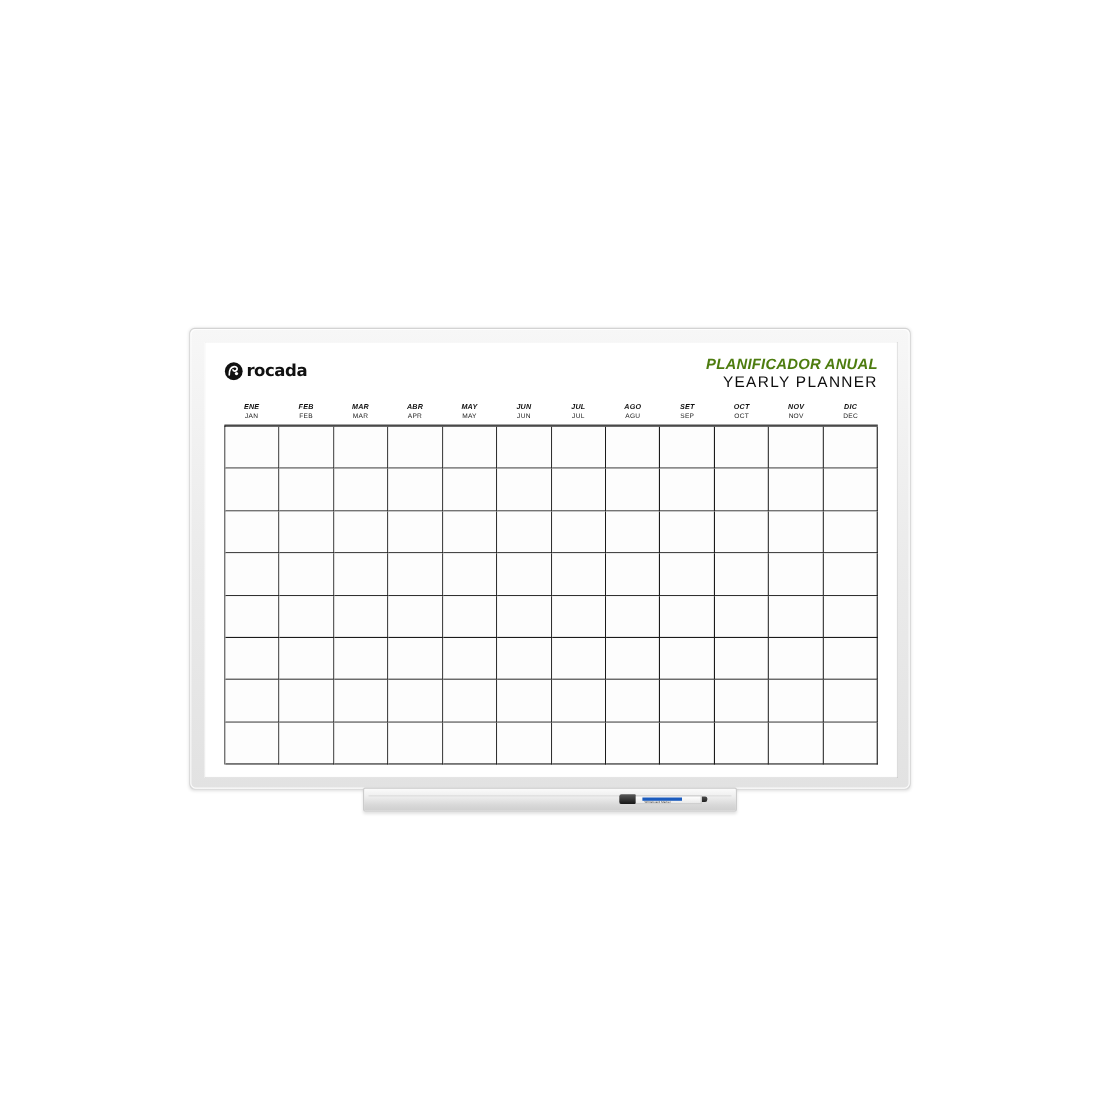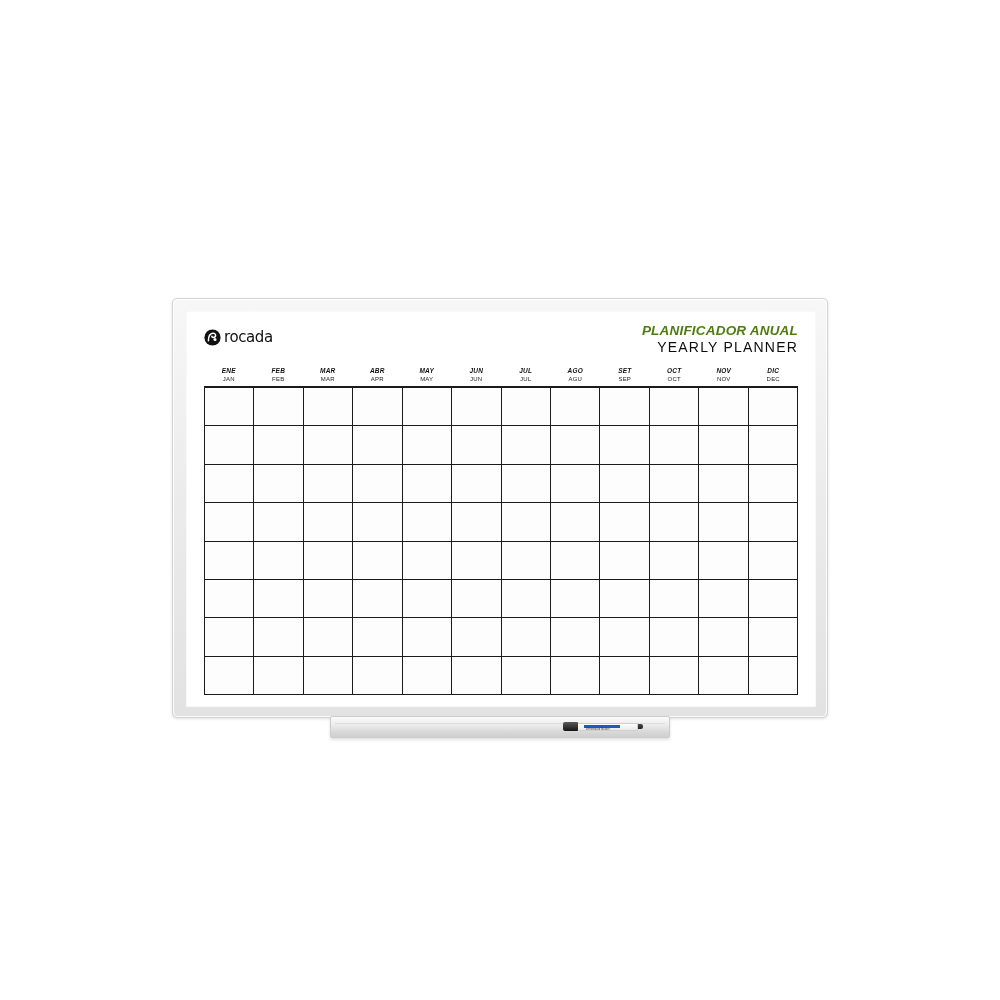--- a/index.html
+++ b/index.html
@@ -74,21 +74,21 @@
 
   #brand-mark {
     width: 17px;
     height: 17px;
     position: relative;
     display: block;
   }
 
   #brand-name {
     font-family: "DejaVu Sans", sans-serif;
-    font-weight: normal;
+    font-weight: bold;
     font-size: 15px;
     letter-spacing: -0.4px;
     color: #111111;
     line-height: 1;
   }
 
   #title-block {
     position: absolute;
     right: 0;
     top: 0;

